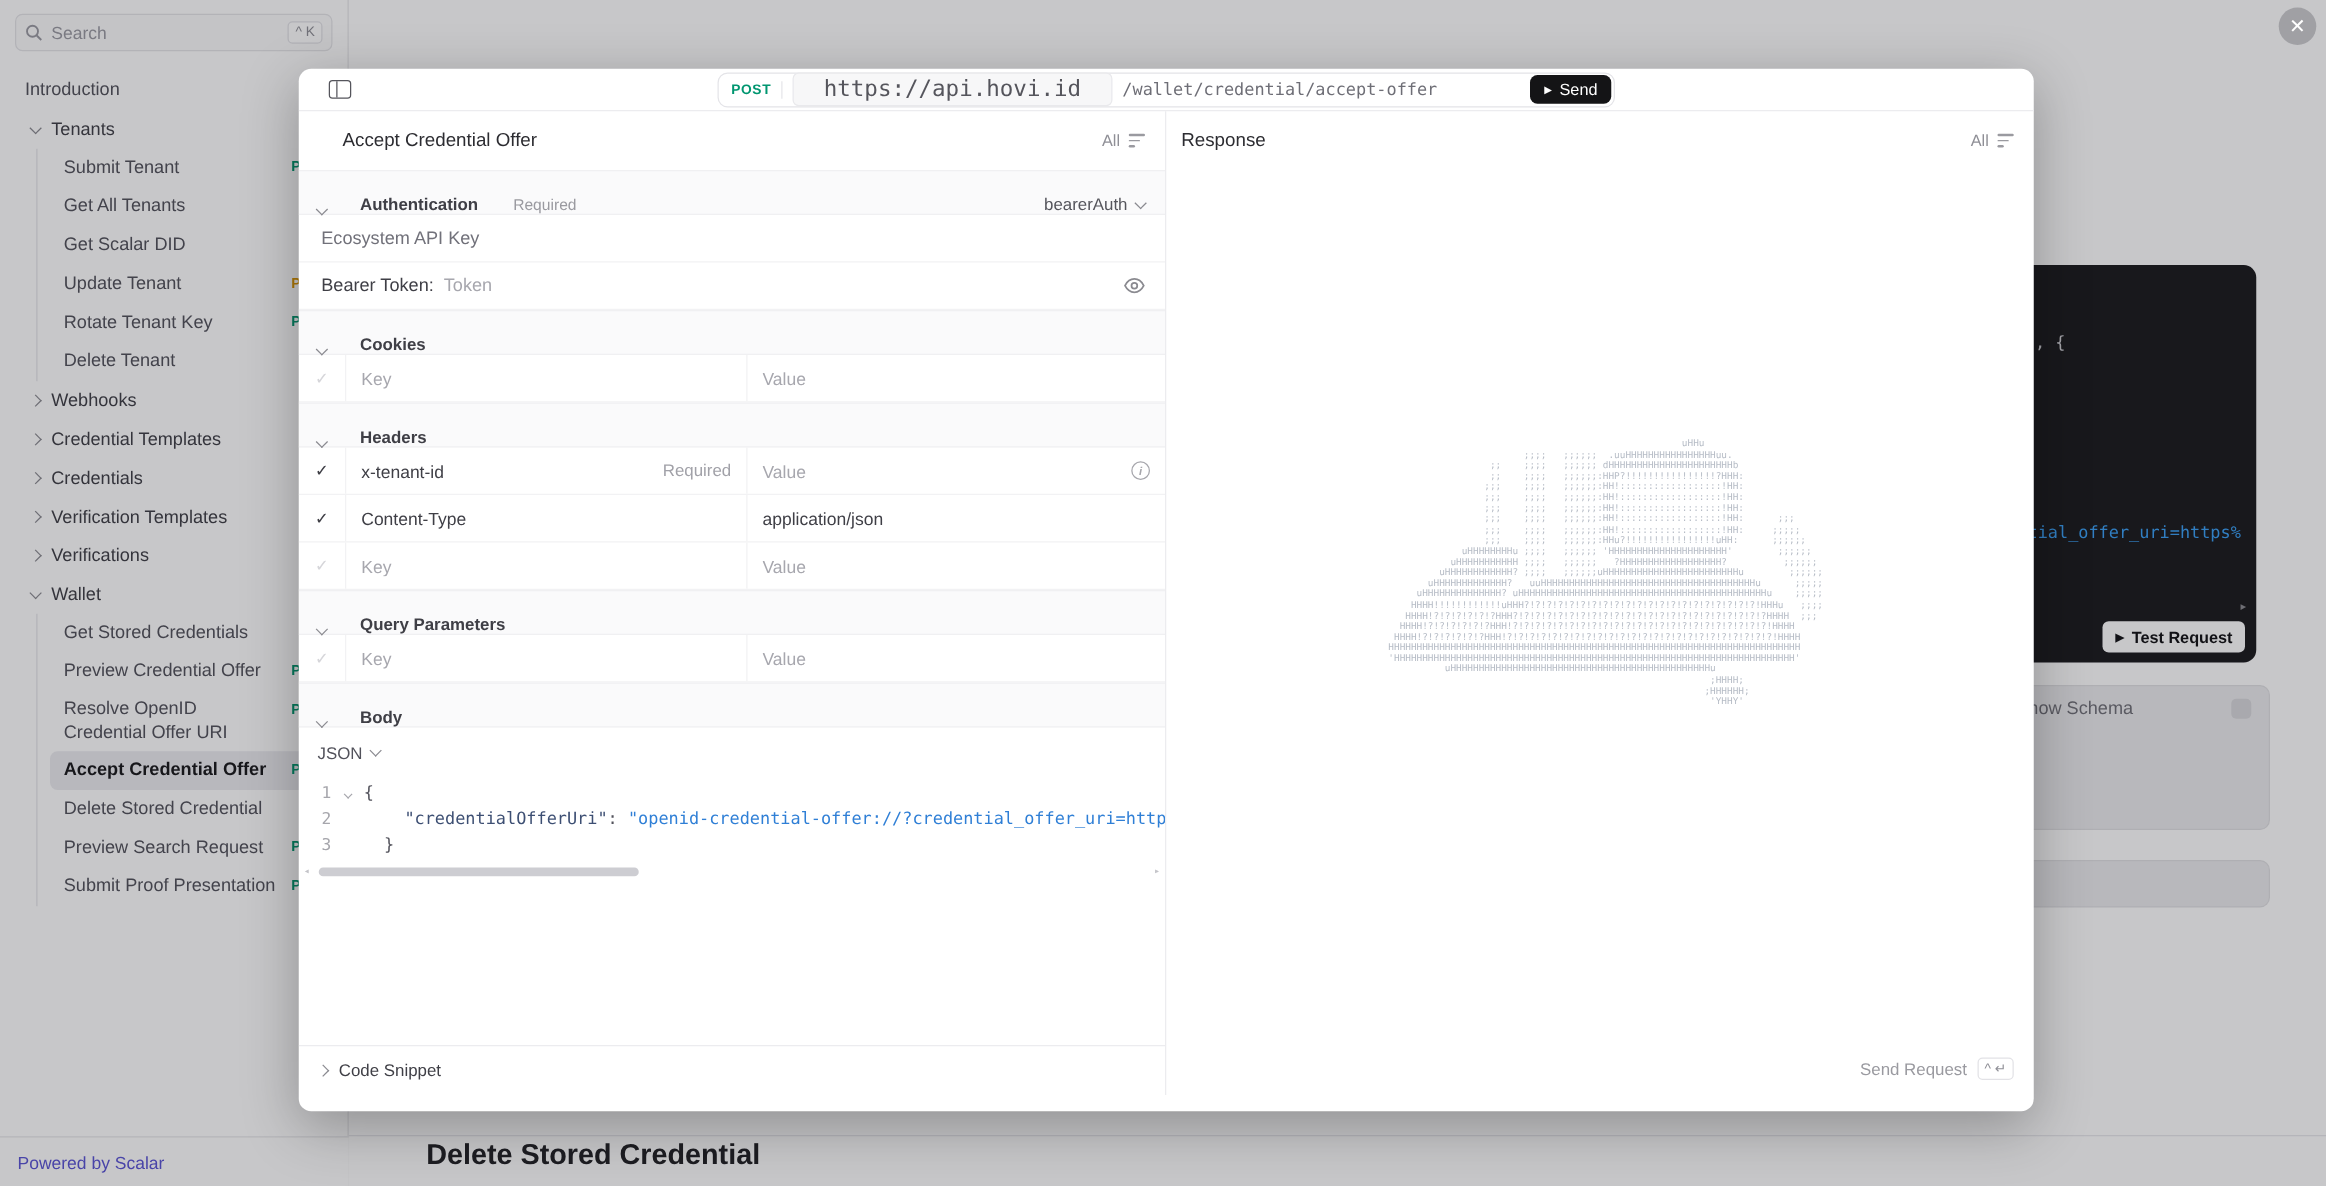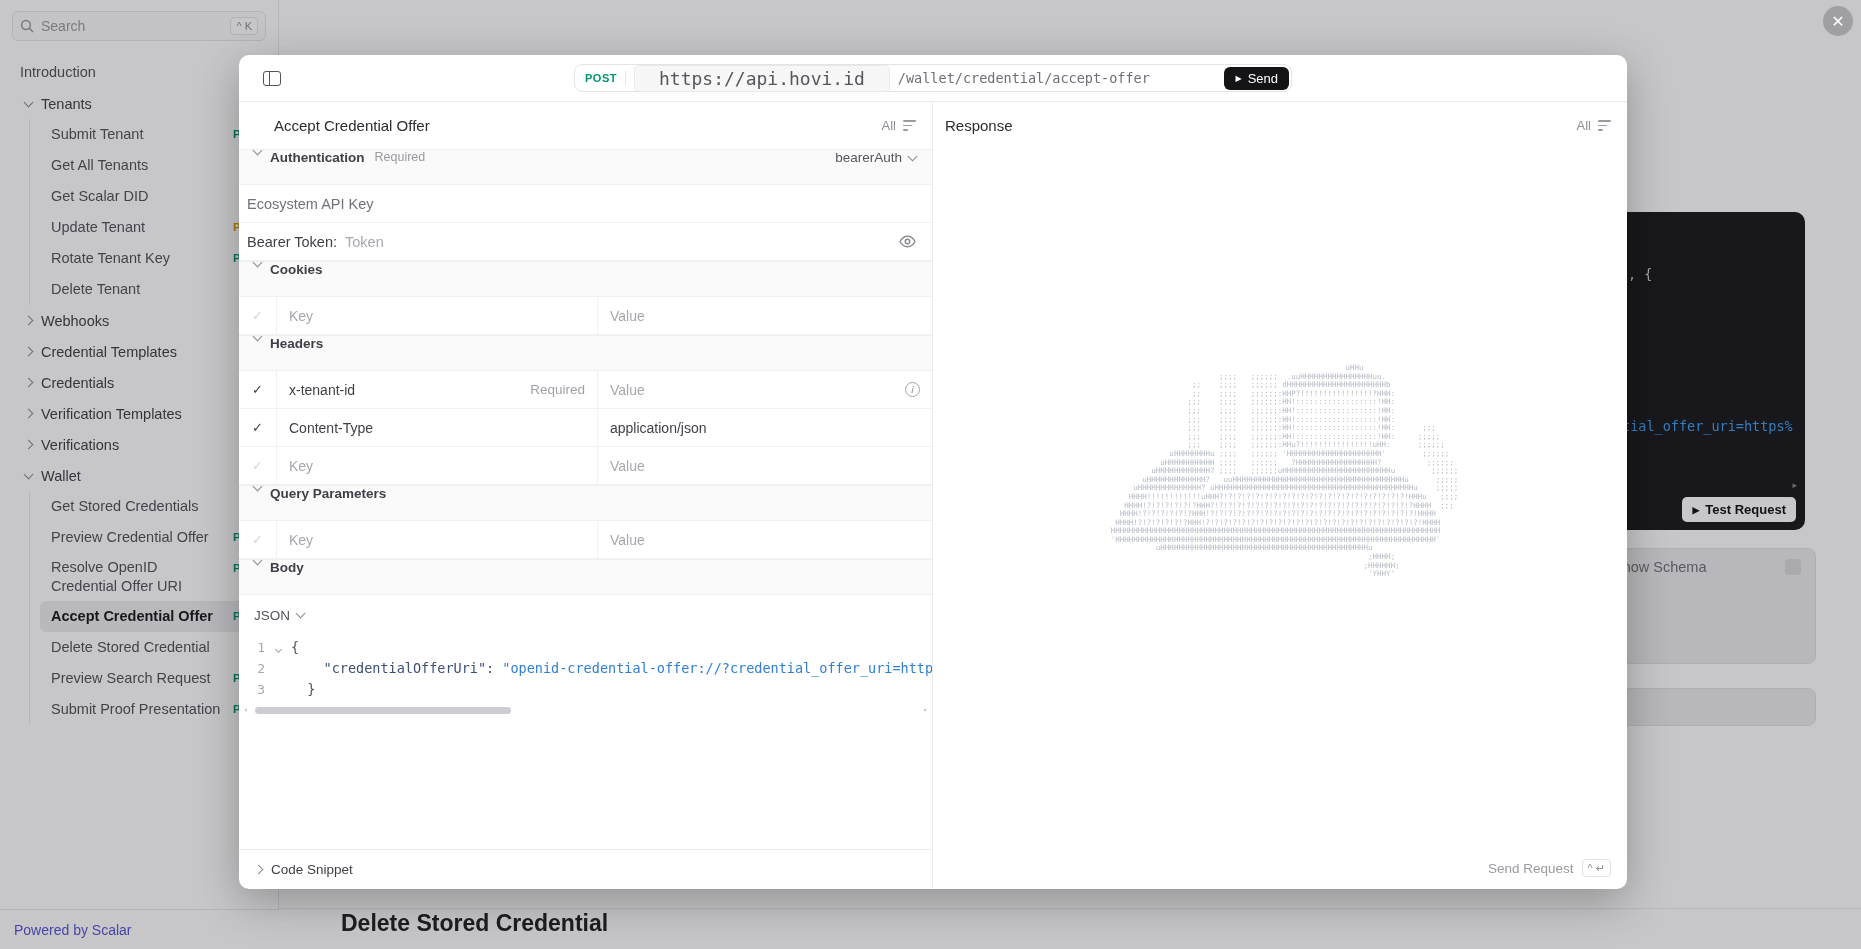--- a/index.html
+++ b/index.html
@@ -54,47 +54,47 @@
   .schemacard.two{top:688px;height:38px}
   .schemarow{display:flex;align-items:center;padding:10px 14px;color:#707078;font-size:14.5px}
   .schematoggle{width:16px;height:16px;background:#d8d8dc;border-radius:4px;margin-left:auto;cursor:pointer}
 
   
   .overlay{position:absolute;inset:0;background:rgba(22,22,28,.24);z-index:5}
   .closebtn{position:absolute;top:6px;right:8px;width:30px;height:30px;border-radius:50%;background:rgba(70,70,78,.30);color:#fff;font-size:16px;display:flex;align-items:center;justify-content:center;z-index:6;cursor:pointer;border:none}
 
   
   .modal{position:absolute;left:239px;top:55px;width:1388px;height:834px;background:#fff;border-radius:10px;box-shadow:0 12px 45px rgba(0,0,0,.28);z-index:10;overflow:hidden}
-  .topbar{height:47px;border-bottom:1px solid #ececef;position:relative;display:flex;align-items:center}
+  .topbar{height:34px;border-bottom:1px solid #ececef;position:relative;display:flex;align-items:center}
   .toggleicon{margin-left:24px;width:18px;height:15px;border:1.6px solid #55555c;border-radius:3px;position:relative;cursor:pointer;background:none}
   .toggleicon:before{content:"";position:absolute;left:4.5px;top:0;bottom:0;width:1.6px;background:#55555c}
   .addressbar{position:absolute;left:50%;transform:translateX(-50%);width:718px;height:28px;border:1px solid #e4e4e8;border-radius:8px;background:#fff;display:flex;align-items:center;padding:0 2px 0 10px;gap:8px}
   .method{color:#009670;font-size:11px;font-weight:700;letter-spacing:.5px}
   .vsep{width:1px;height:14px;background:#e6e6ea}
   .baseurl{background:#f7f7f8;border:1px solid #e9e9ec;border-radius:5px;padding:2px 24px;font-size:18px;color:#55555c}
   .pathtxt{font-size:13.5px;color:#6e6e76}
   .sendbtn{margin-left:auto;height:23px;background:#141416;border:none;border-radius:6px;color:#fff;display:flex;align-items:center;gap:6px;padding:0 11px;font:13px "Liberation Sans",sans-serif;cursor:pointer}
   .sendbtn .play{font-size:8px}
 
   .modalbody{display:flex;height:787px}
   .reqpanel{width:694px;border-right:1px solid #ececef;position:relative}
   .resppanel{flex:1;position:relative}
 
   .panelhead{height:47px;display:flex;align-items:center;padding:0 16px 0 35px}
   .panelhead.resp{padding-left:12px}
   .paneltitle{font-size:15px;color:#2c2c31;font-weight:500}
   .allfilter{margin-left:auto;display:flex;align-items:center;color:#8f8f96;font-size:13px;cursor:pointer}
 
-  .sec{height:36px;background:#fafafb;border-top:1px solid #f0f0f2;border-bottom:1px solid #f0f0f2;display:flex;align-items:flex-start;gap:9px;padding:0 16px 0 15px;cursor:pointer}
+  .sec{height:36px;background:#fafafb;border-top:1px solid #f0f0f2;border-bottom:1px solid #f0f0f2;display:flex;align-items:flex-end;gap:27px;padding:0 16px 0 15px;cursor:pointer}
   .sec .chev{color:#8a8a90}
   .seclabel{font-size:13.5px;font-weight:600;color:#3f3f46}
   .reqtag{font-size:12.5px;color:#9a9aa0;margin-left:1px}
   .secright{margin-left:auto;display:flex;align-items:center;gap:7px;color:#55555c;font-size:13.5px}
 
-  .plainrow{height:38px;display:flex;align-items:center;padding:0 16px 0 8px;border-bottom:1px solid #f2f2f4;font-size:14.5px}
+  .plainrow{height:38px;display:flex;align-items:center;padding:0 16px 0 18px;border-bottom:1px solid #f2f2f4;font-size:14.5px}
   .plainrow.keyname{color:#71717a}
   .tokenlabel{color:#3f3f46}
   .tokeninput{border:none;outline:none;background:transparent;font:14.5px "Liberation Sans",sans-serif;color:#3f3f46;margin-left:8px;flex:1}
   .tokeninput::placeholder{color:#a7a7ae}
   .eyeicon{margin-left:auto;color:#8a8a90;cursor:pointer;display:flex}
 
   .kvrow{display:flex;height:38px;border-bottom:1px solid #f2f2f4;align-items:stretch;font-size:14px}
   .checkcell{width:38px;border-right:1px solid #f2f2f4;display:flex;align-items:center;justify-content:center;font-size:13px;flex:none;cursor:pointer}
   .checkcell.on{color:#3f3f46}.checkcell.off{color:#d6d6da}
   .keycell{width:320px;display:flex;align-items:center;padding:0 12px;flex:none}

